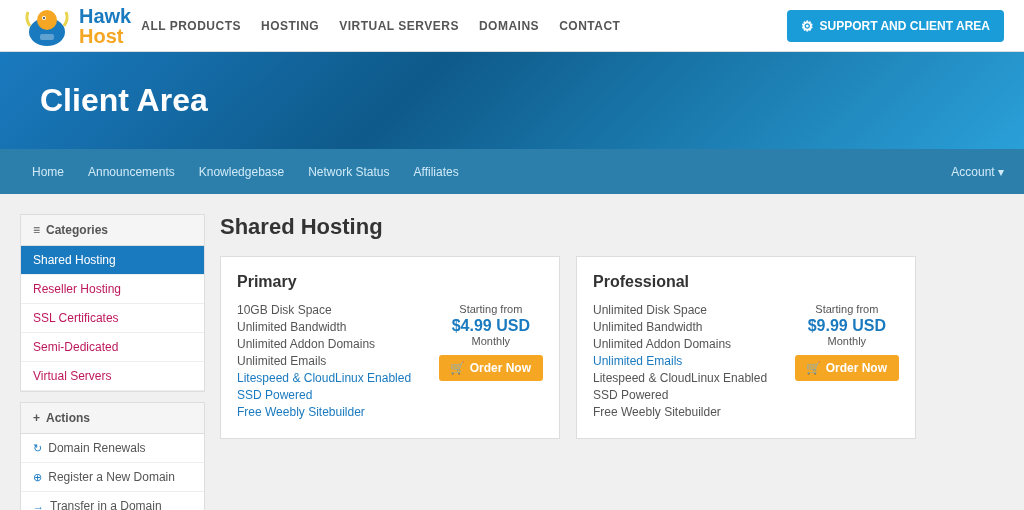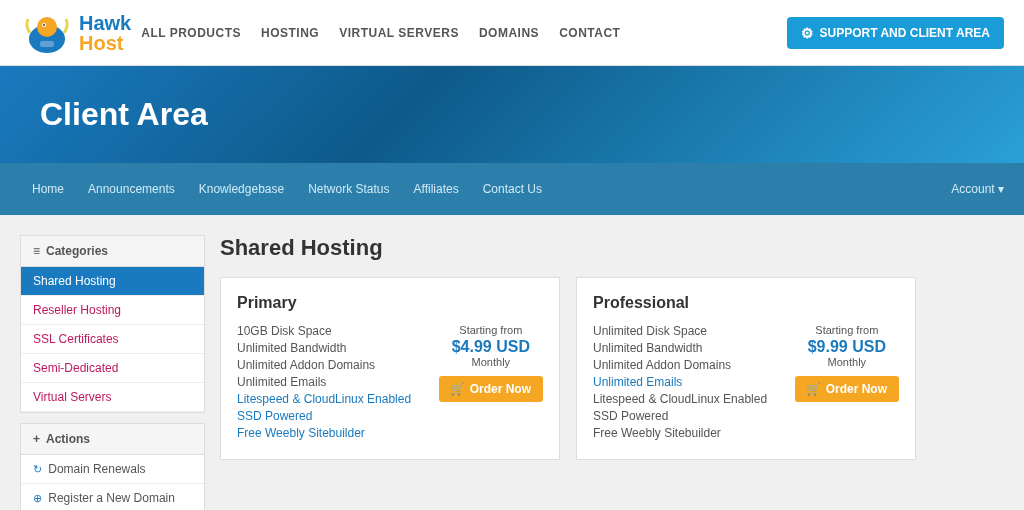--- a/index.html
+++ b/index.html
@@ -5,21 +5,21 @@
     * { box-sizing: border-box; margin: 0; padding: 0; }
     body { font-family: Arial, sans-serif; font-size: 13px; color: #333; background: #f0f0f0; }
 
     
     .top-nav {
       background: #fff;
       border-bottom: 1px solid #ddd;
       display: flex;
       align-items: center;
       padding: 0 20px;
-      height: 66px;
+      height: 52px;
     }
     .main-nav {
       display: flex;
       align-items: center;
       flex: 1;
     }
     .main-nav a {
       text-decoration: none;
       color: #555;
       font-size: 12px;
@@ -57,21 +57,21 @@
       font-size: 32px;
       font-weight: bold;
     }
 
     
     .sec-nav {
       background: #2c7fab;
       display: flex;
       align-items: center;
       padding: 0 20px;
-      height: 52px;
+      height: 45px;
     }
     .sec-nav a {
       color: #d0eaf8;
       text-decoration: none;
       font-size: 12px;
       padding: 0 12px;
       line-height: 36px;
     }
     .sec-nav .account-btn {
       margin-left: auto;
@@ -248,21 +248,20 @@
 <div class="hero">
   <h1>Client Area</h1>
 </div>
 
 <nav class="sec-nav">
   <a href="#">Home</a>
   <a href="#">Announcements</a>
   <a href="#">Knowledgebase</a>
   <a href="#">Network Status</a>
   <a href="#">Affiliates</a>
-  <a href="#">Contact Us</a>
   <div class="account-btn">
     Account ▾
   </div>
 </nav>
 
 <div class="main-content">
 
   <aside class="sidebar">
     <div class="sidebar-section">
       <div class="sidebar-header">

